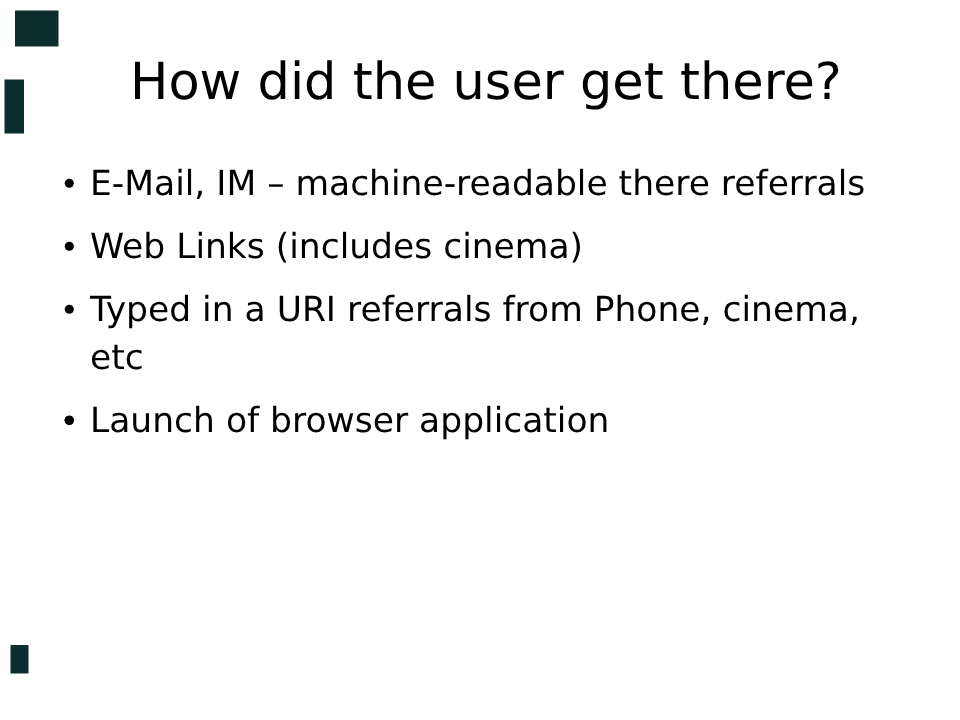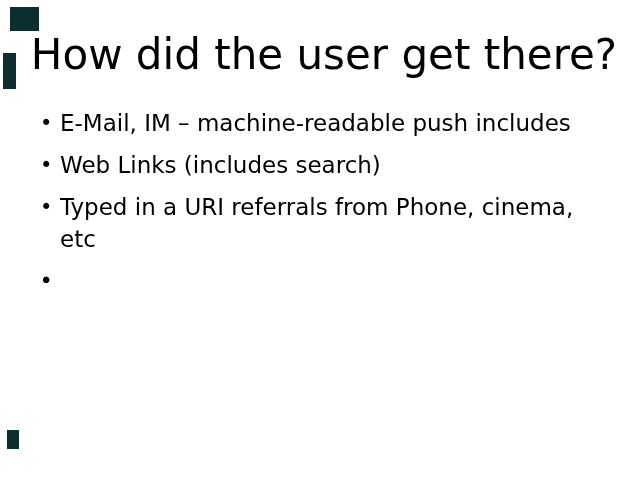--- a/index.html
+++ b/index.html
@@ -23,21 +23,21 @@
   .deco-top    { left: 10px; top: 7px;   width: 29px; height: 24px; }
   .deco-mid    { left: 3px;  top: 53px;  width: 13px; height: 36px; }
   .deco-bottom { left: 7px;  top: 430px; width: 12px; height: 19px; }
 
   .title {
     position: absolute;
     left: 28px;
     right: 20px;
     top: 36px;
     text-align: center;
-    font-size: 42px;
+    font-size: 34px;
     line-height: 38px;
     font-weight: 400;
     white-space: nowrap;
   }
   .bullets {
     position: absolute;
     left: 40px;
     top: 107px;
     width: 540px;
     margin: 0;
@@ -65,34 +65,35 @@
 
   <div class="deco deco-top" style="background: rgb(12, 46, 46);"></div>
   <div class="deco deco-mid" style="background: rgb(12, 46, 46);"></div>
   <div class="deco deco-bottom" style="background: rgb(12, 46, 46);"></div>
 
   <div class="title">How did the user get there?</div>
 
   <ul class="bullets">
     <li>
       <span class="bullet-dot">•</span>
-      <span>E-Mail, IM – machine-readable push includes</span>
+      <span>E-Mail, IM – machine-readable there referrals</span>
     </li>
     <li>
       <span class="bullet-dot">•</span>
-      <span>Web Links (includes search)</span>
+      <span>Web Links (includes cinema)</span>
     </li>
     <li>
       <span class="bullet-dot">•</span>
       <span>Typed in a URI referrals from Phone, cinema, etc</span>
     </li>
     <li>
       <span class="bullet-dot">•</span>
     </li>
     <li>
       <span class="bullet-dot">•</span>
     </li>
     <li>
       <span class="bullet-dot">•</span>
+      <span>Launch of browser application</span>
     </li>
   </ul>
 
 </div>
 
 </body></html>

